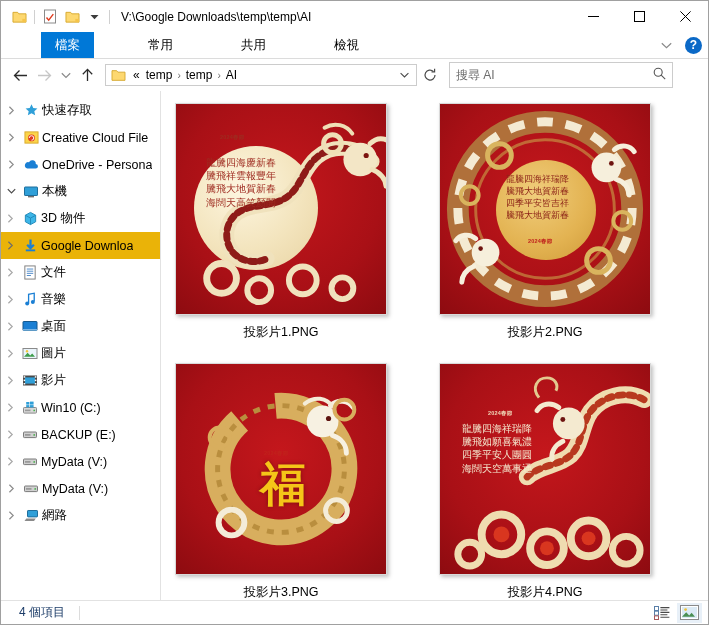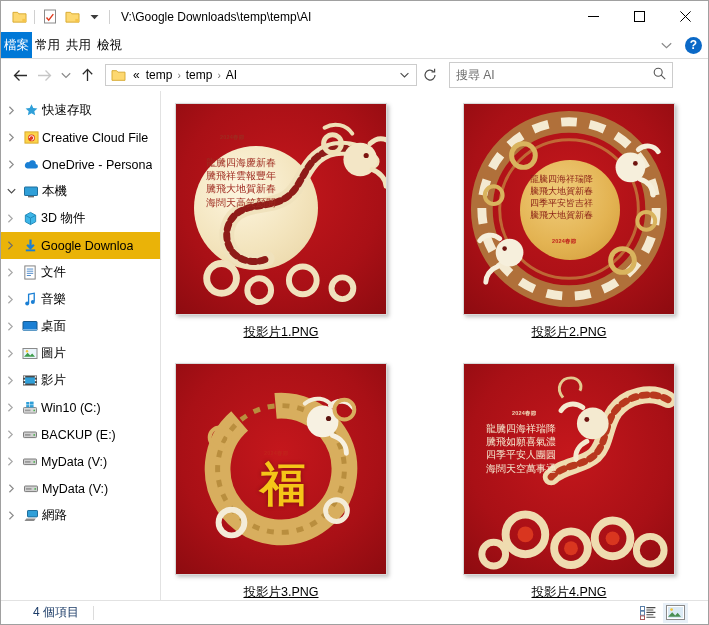--- a/index.html
+++ b/index.html
@@ -40,23 +40,23 @@
   .wc svg { display: block; }
 
   
   .ribbon {
     height: 27px; flex: 0 0 27px;
     display: flex; align-items: stretch;
     background: #fff;
     border-bottom: 1px solid #dcdcdc;
   }
   .rtab {
-    padding: 0 3px;
+    padding: 0 14px;
     display: flex; align-items: center;
-    font-size: 12.5px; color: #000;
+    font-size: 12.5px; color: #000; margin-left: 40px;
   }
   .rtab.active { background: #0078d7; color: #fff; }
   .ribbon-right { margin-left: auto; display: flex; align-items: center; padding-right: 6px; gap: 8px; }
   .chev-btn { width: 22px; height: 22px; display: flex; align-items: center; justify-content: center; }
   .help-btn {
     width: 17px; height: 17px; border-radius: 50%;
     background: #0b69c7; color: #fff;
     font-size: 12px; font-weight: bold;
     display: flex; align-items: center; justify-content: center;
     line-height: 1;
@@ -137,21 +137,21 @@
   .lvl1 { }
 
   
   .content {
     flex: 1 1 auto; position: relative;
     overflow: hidden; background: #fff;
     padding: 12px 0 0 14px;
   }
   .grid {
     display: flex; flex-wrap: wrap;
-    gap: 22px 76px; align-content: flex-start; text-decoration: underline;
+    gap: 22px 52px; align-content: flex-start;
   }
   .tile {
     width: 212px;
     display: flex; flex-direction: column; align-items: center;
   }
   .thumb-wrap {
     width: 212px; height: 212px;
     display: flex; align-items: center; justify-content: center;
   }
   .thumb {
@@ -189,21 +189,21 @@
     font-family: "DejaVu Serif", "Liberation Serif", serif;
     font-weight: bold; color: #f5c518;
     text-shadow: 0 0 4px rgba(0,0,0,.35);
   }
 
   
   .statusbar {
     height: 24px; flex: 0 0 24px;
     border-top: 1px solid #e2e2e2;
     display: flex; align-items: center;
-    padding: 0 20px; background: #fff;
+    padding: 0 6px; background: #fff;
   }
   .status-text { font-size: 12px; color: #1c3c68; padding-left: 12px; }
   .status-sep { width: 1px; height: 14px; background: #dcdcdc; margin-left: 14px; }
   .viewbtns { margin-left: auto; display: flex; align-items: center; gap: 2px; }
   .vbtn {
     width: 25px; height: 20px;
     display: flex; align-items: center; justify-content: center;
   }
   .vbtn.active { background: #e8f0f8; }
 </style>

